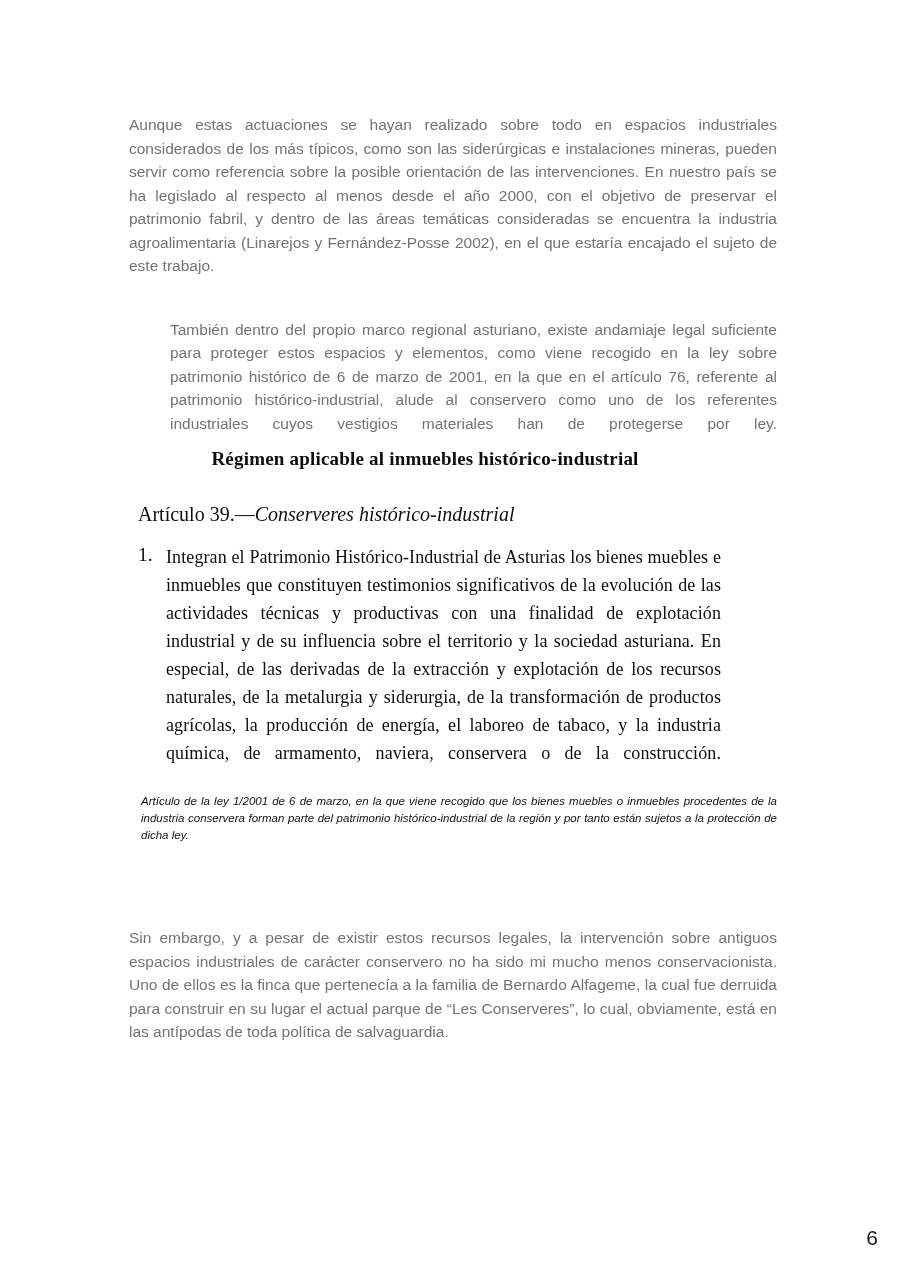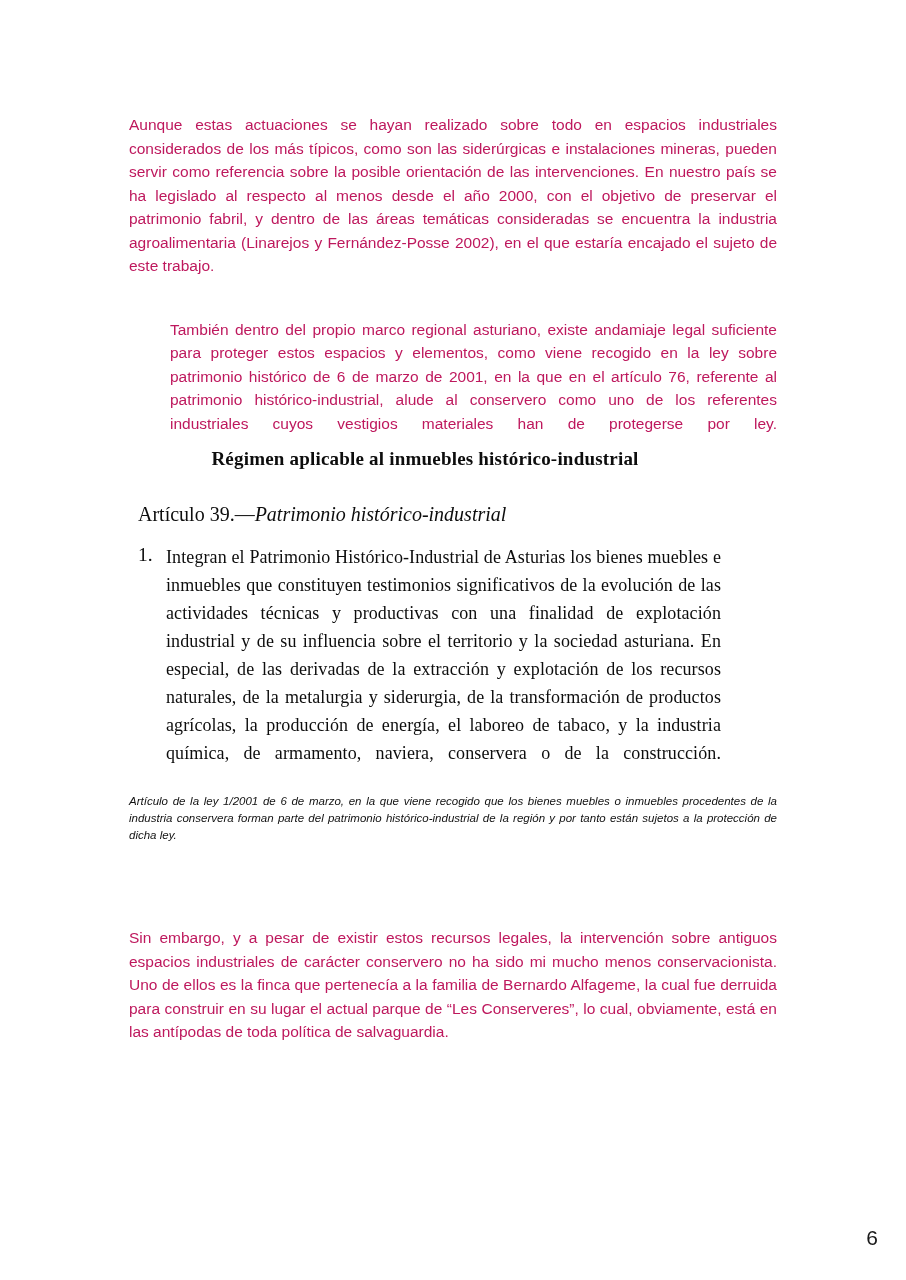--- a/index.html
+++ b/index.html
@@ -26,21 +26,21 @@
     line-height: 19px;
     letter-spacing: 0.2px;
     max-width: 648px;
     color: #1a1a1a;
   }
   .para {
     font-size: 15.5px;
     line-height: 23.5px;
     text-align: justify;
     margin: 0;
-    color: #be185d;
+    color: #737373;
   }
   .p1 { margin-top: 56px; }
   .p2 { margin-top: 40px; text-align-last: justify; margin-left: 41px; }
   .p3 { margin-top: 82px; }
 
   
   .excerpt {
     margin-top: 12px;
     width: 592px;
     font-family: "Liberation Serif", serif;
@@ -75,21 +75,21 @@
   .excerpt-list .excerpt-text {
     flex: 1;
     font-size: 18px;
     line-height: 28px;
     text-align: justify;
     text-align-last: justify;
     letter-spacing: 0.1px;
   }
 
   .caption {
-    margin: 26px 0 0 0;
+    margin: 26px 0 0 12px;
     font-size: 11.5px;
     font-style: italic;
     line-height: 17px;
     text-align: justify;
     color: #111111;
   }
 
   .page-number {
     position: absolute;
     right: 28px;
@@ -107,21 +107,21 @@
 
 
     <p class="para p1">Aunque estas actuaciones se hayan realizado sobre todo en espacios industriales considerados de los más típicos, como son las siderúrgicas e instalaciones mineras, pueden servir como referencia sobre la posible orientación de las intervenciones. En nuestro país se ha legislado al respecto al menos desde el año 2000, con el objetivo de preservar el patrimonio fabril, y dentro de las áreas temáticas consideradas se encuentra la industria agroalimentaria (Linarejos y Fernández-Posse 2002), en el que estaría encajado el sujeto de este trabajo.</p>
 
     <p class="para p2">También dentro del propio marco regional asturiano, existe andamiaje legal suficiente para proteger estos espacios y elementos, como viene recogido en la ley sobre patrimonio histórico de 6 de marzo de 2001, en la que en el artículo 76, referente al patrimonio histórico-industrial, alude al conservero como uno de los referentes industriales cuyos vestigios materiales han de protegerse por ley.</p>
 
     <div class="excerpt">
       <div class="excerpt-heading">Régimen aplicable al inmuebles histórico-industrial</div>
 
       <div class="excerpt-article">
-        <span>Artículo 39.—</span><span class="article-title-italic">Patrimonio histórico-industrial</span>
+        <span>Artículo 39.—</span><span class="article-title-italic">Conserveres histórico-industrial</span>
       </div>
 
       <div class="excerpt-list">
         <span class="num">1.</span>
         <div class="excerpt-text">Integran el Patrimonio Histórico-Industrial de Asturias los bienes muebles e inmuebles que constituyen testimonios significativos de la evolución de las actividades técnicas y productivas con una finalidad de explotación industrial y de su influencia sobre el territorio y la sociedad asturiana. En especial, de las derivadas de la extracción y explotación de los recursos naturales, de la metalurgia y siderurgia, de la transformación de productos agrícolas, la producción de energía, el laboreo de tabaco, y la industria química, de armamento, naviera, conservera o de la construcción.</div>
       </div>
     </div>
 
     <p class="caption">Artículo de la ley 1/2001 de 6 de marzo, en la que viene recogido que los bienes muebles o inmuebles procedentes de la industria conservera forman parte del patrimonio histórico-industrial de la región y por tanto están sujetos a la protección de dicha ley.</p>
 

